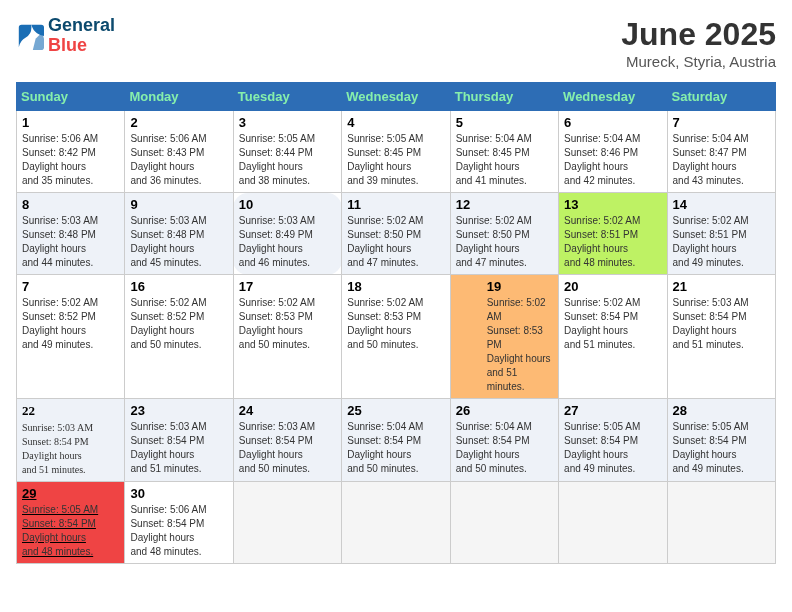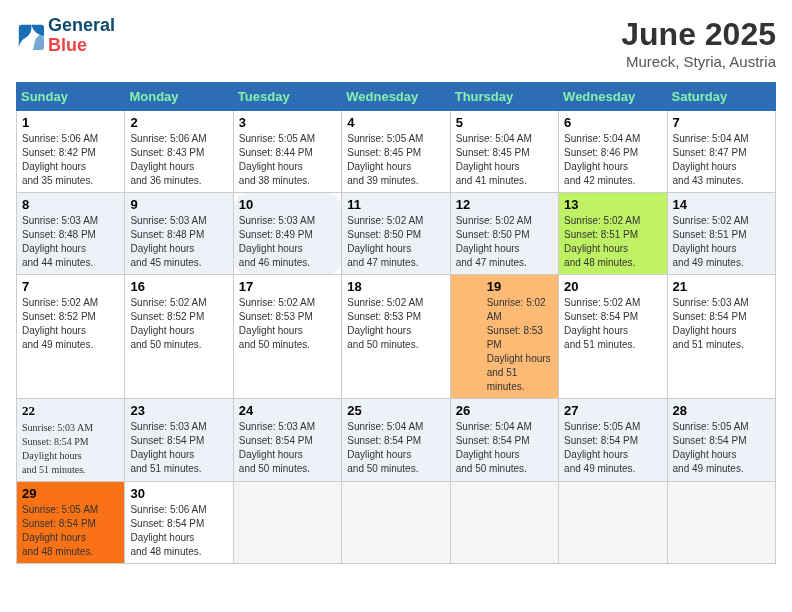--- a/index.html
+++ b/index.html
@@ -374,21 +374,21 @@
         <span class="day-num">28</span>
         <div class="day-info">
           Sunrise: 5:05 AM<br>
           Sunset: 8:54 PM<br>
           Daylight hours<br>
           and 49 minutes.
         </div>
       </td>
       </tr>
       <tr>
-        <td style="background: #f97316;">
+        <td style="background: #ef4444; text-decoration: underline;">
         <span class="day-num">29</span>
         <div class="day-info">
           Sunrise: 5:05 AM<br>
           Sunset: 8:54 PM<br>
           Daylight hours<br>
           and 48 minutes.
         </div>
       </td>
         <td style="background: rgb(255, 255, 255);">
         <span class="day-num">30</span>

